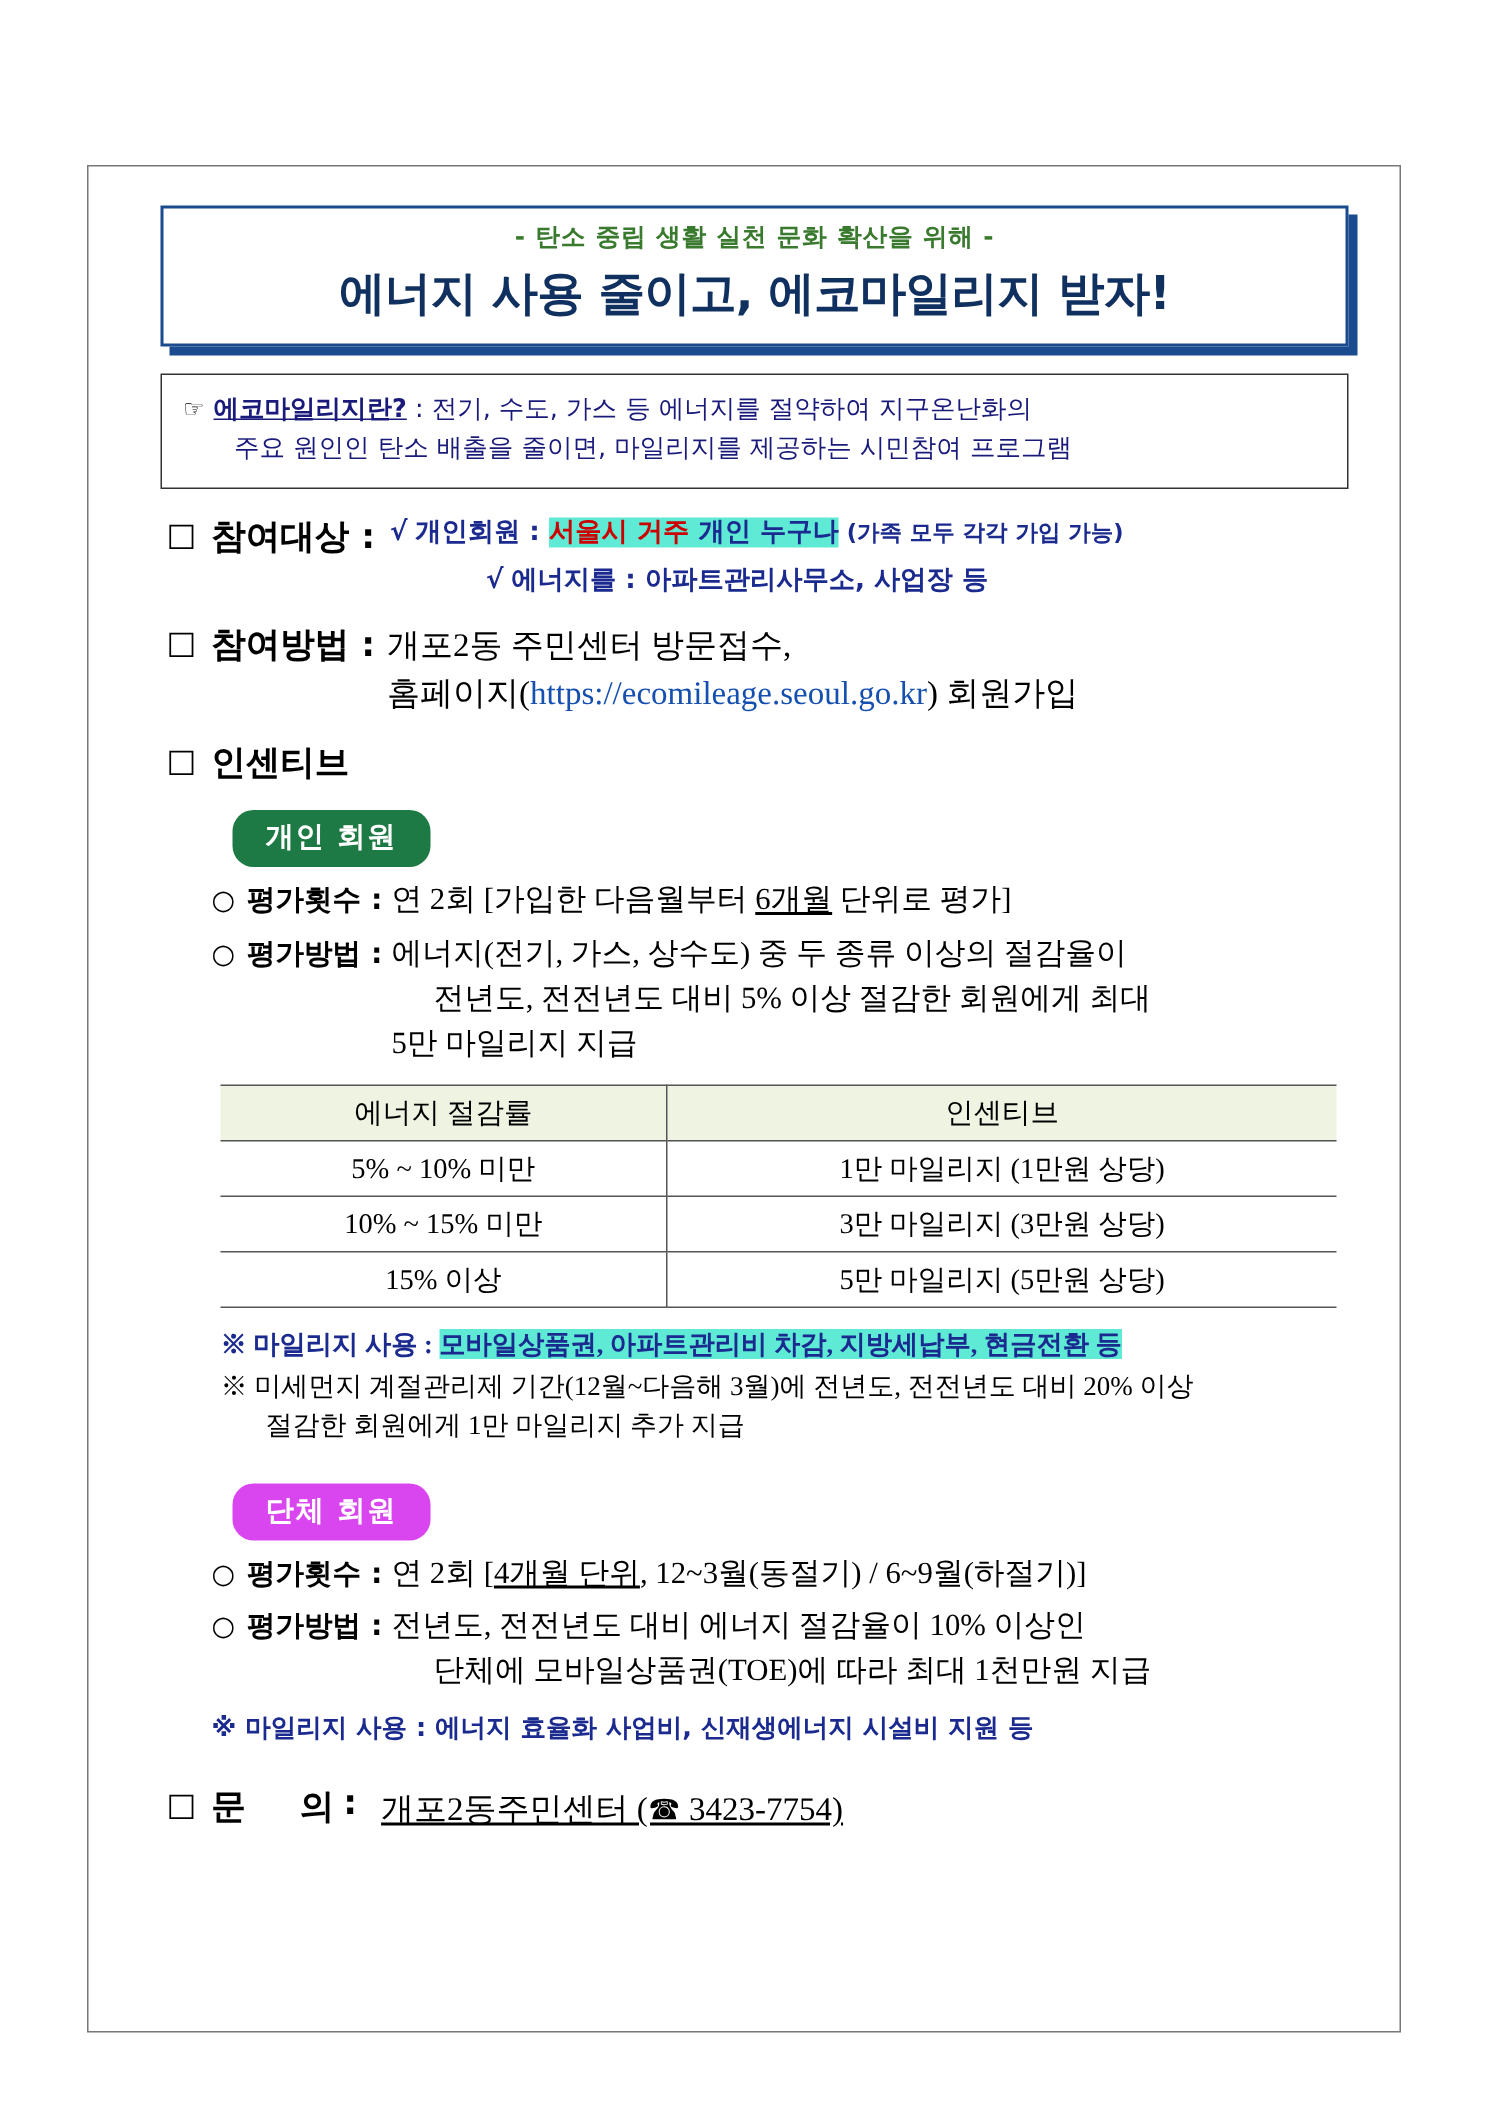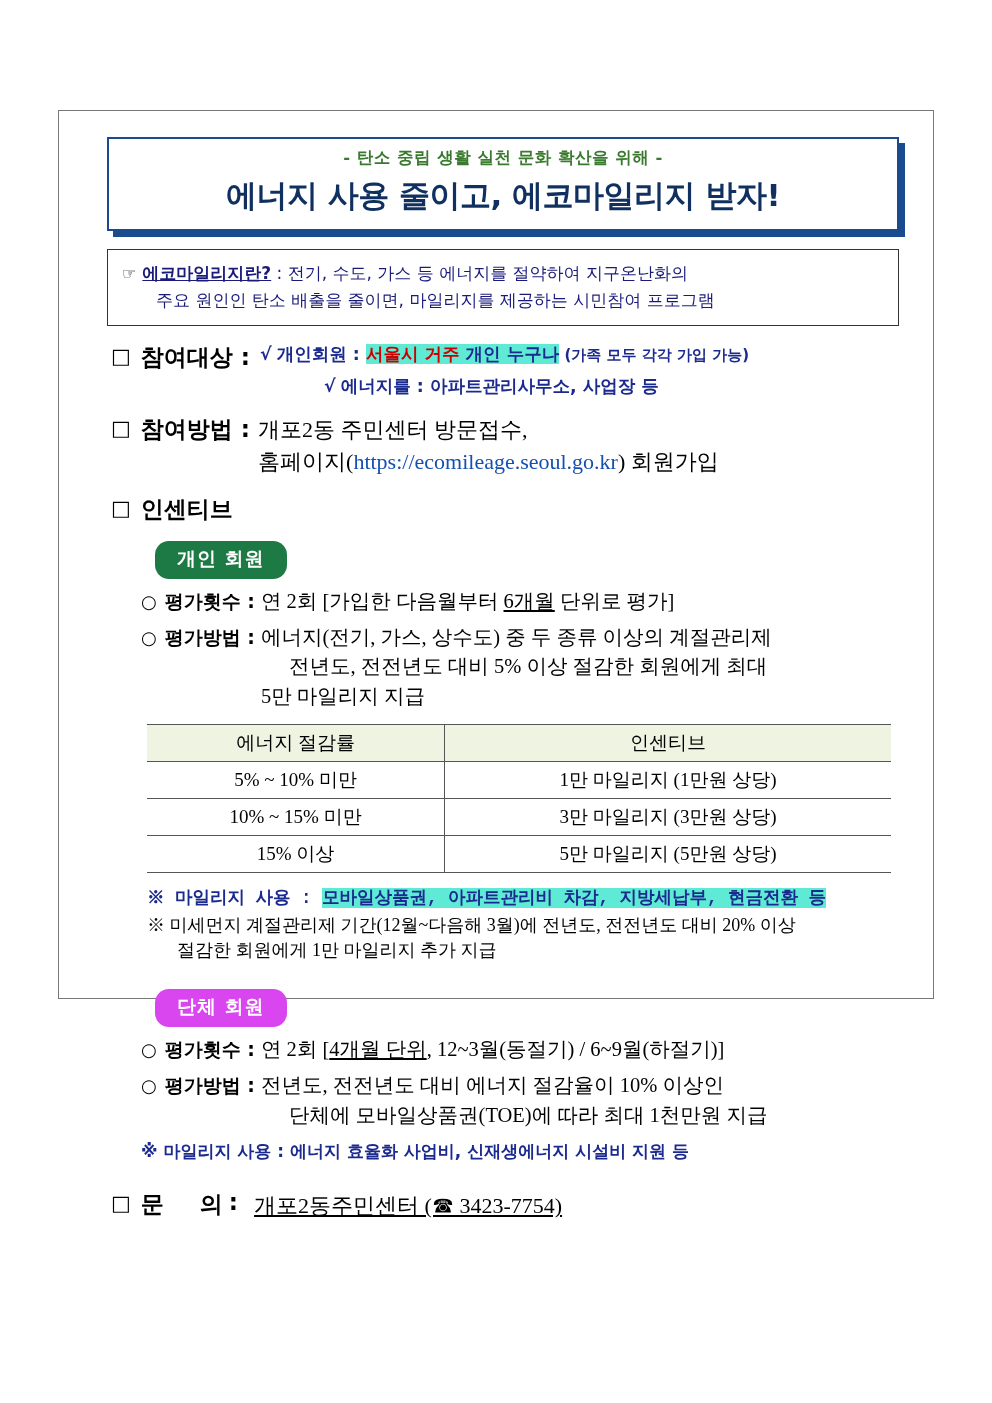--- a/index.html
+++ b/index.html
@@ -12,21 +12,21 @@
     height: 1403px;
     font-family: "Liberation Serif", serif;
     color: #000;
     position: relative;
   }
   .page {
     position: absolute;
     left: 58px;
     top: 110px;
     width: 876px;
-    height: 889px;
+    height: 1245px;
     border: 1.5px solid #777;
     box-sizing: border-box;
     background: #fff;
   }
   .inner {
     padding: 20px 26px;
     box-sizing: border-box;
   }
 
   
@@ -182,21 +182,21 @@
     background: #eef3e2;
     font-weight: normal;
   }
   table.inctable th:first-child, table.inctable td:first-child {
     width: 40%;
     border-right: 1px solid #555;
   }
 
   
   .note-strong {
-    font-family: Liberation Mono, monospace;
+    font-family: Liberation Serif, serif;
     font-weight: bold;
     font-size: 17.5px;
     color: #1b2a8f;
     margin: 12px 0 0 62px;
   }
   .note-plain {
     font-size: 18px;
     margin: 4px 0 0 62px;
     line-height: 1.4;
   }
@@ -290,21 +290,21 @@
     <div class="oitem">
       <span class="ocircle">○</span>
       <span class="olabel">평가횟수 :</span>
       <span class="otext"><span>연 2회 [가입한 다음월부터 </span><span class="u">6개월</span><span> 단위로 평가]</span></span>
     </div>
 
     <div class="oitem">
       <span class="ocircle">○</span>
       <span class="olabel">평가방법 :</span>
       <span class="otext">
-        <span class="ind">에너지(전기, 가스, 상수도) 중 두 종류 이상의 계절관리제</span>
+        <span class="ind">에너지(전기, 가스, 상수도) 중 두 종류 이상의 절감율이</span>
         <span class="ind" style="padding-left:28px;">전년도, 전전년도 대비 5% 이상 절감한 회원에게 최대</span>
         <span class="ind">5만 마일리지 지급</span>
       </span>
     </div>
 
     <table class="inctable">
       <thead>
         <tr>
           <th>에너지 절감률</th>
           <th>인센티브</th>

